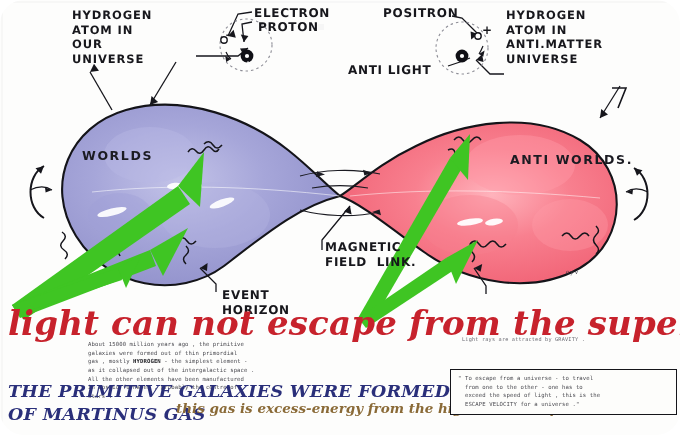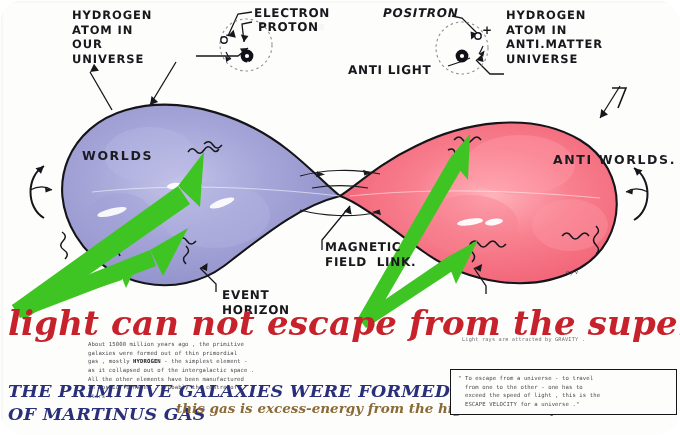--- a/index.html
+++ b/index.html
@@ -294,36 +294,36 @@
 UNIVERSE</div>
 
   <div class="lbl sm" style="left:254px; top:6px;">ELECTRON</div>
 
   <div class="lbl sm" style="left:258px; top:20px;">PROTON</div>
 
   <div class="lbl sm" style="left:225px; top:28px; font-size:12px;">−</div>
 
   <div class="lbl sm" style="left:243px; top:58px; font-size:12px; color:#fff;">+</div>
 
-  <div class="lbl sm" style="left:383px; top:6px;font-style:italic;">POSITRON</div>
+  <div class="lbl sm" style="left:383px; top:6px;">POSITRON</div>
 
   <div class="lbl sm" style="left:348px; top:63px;">ANTI LIGHT</div>
 
   <div class="lbl sm" style="left:482px; top:23px; font-size:12px;">+</div>
 
   <div class="lbl sm" style="left:456px; top:60px; font-size:12px; color:#fff;">−</div>
 
   <div class="lbl md" style="left:506px; top:8px;">HYDROGEN
 ATOM IN
 ANTI.MATTER
 UNIVERSE</div>
 
   <div class="lobe-name" style="left:82px;  top:148px;">WORLDS</div>
 
-  <div class="lobe-name" style="left:510px; top:152px;margin-left:43px;">ANTI WORLDS.</div>
+  <div class="lobe-name" style="left:510px; top:152px;">ANTI WORLDS.</div>
 
   <div class="lbl sm" style="left:325px; top:240px;">MAGNETIC
 FIELD  LINK.</div>
 
   <div class="lbl sm" style="left:222px; top:288px;">EVENT
 HORIZON</div>
 
 
   <div class="tw-note" style="left:462px; top:336px;">Light rays are attracted by GRAVITY .</div>
 

